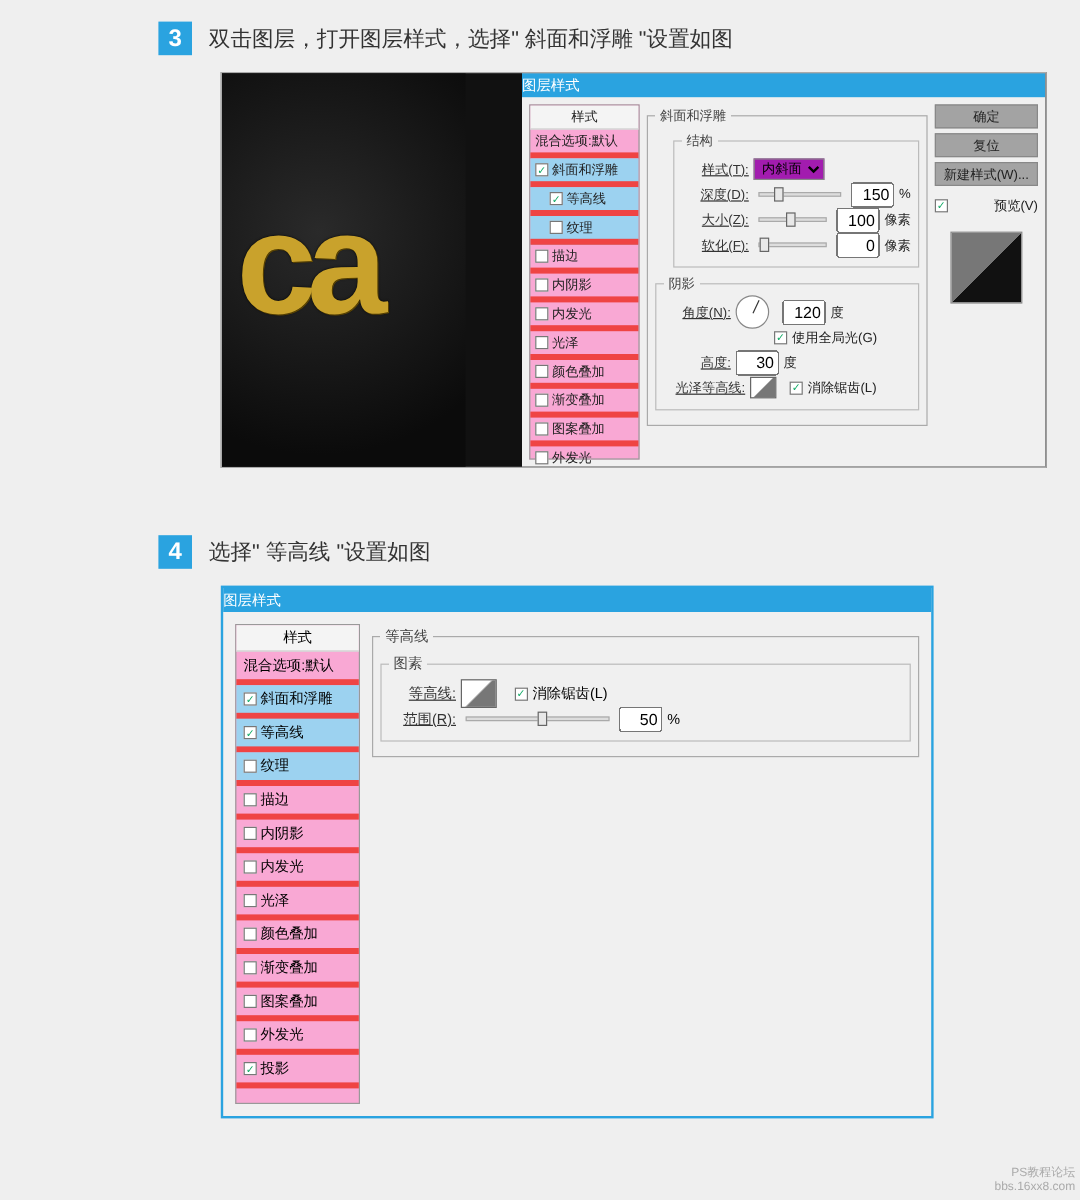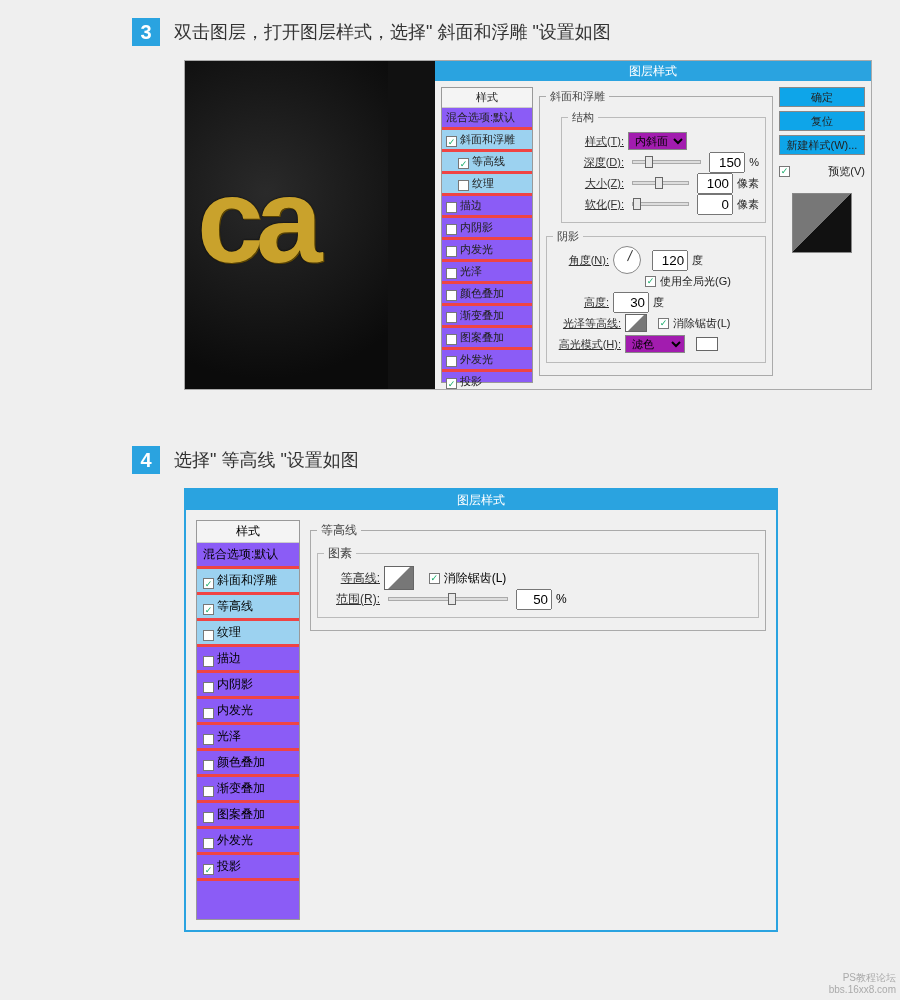--- a/index.html
+++ b/index.html
@@ -5,46 +5,46 @@
   * { box-sizing: border-box; font-family: "Microsoft YaHei", Arial, sans-serif; }
   body { margin: 0; background: #efefef; width: 900px; }
   .wrap { padding: 0 132px 40px; }
   .step-head { display: flex; align-items: center; gap: 14px; margin: 18px 0 14px; }
   .step-num { width: 28px; height: 28px; background: #2aa3e0; color: #fff; font-weight: bold; font-size: 20px; display: flex; align-items: center; justify-content: center; }
   .step-text { font-size: 18px; color: #333; }
   .shot1 { position: relative; margin-left: 52px; width: 688px; height: 330px; background: #111; overflow: hidden; border: 1px solid #aaa;}
   .canvas-dark { position:absolute; left:0; top:0; width:203px; height:330px; background: radial-gradient(circle at 40% 40%, #2a2a2a, #0b0b0b 80%); }
   .gold-text { position:absolute; left:12px; top:90px; font-size:120px; font-weight:900; color:#c9a22c; letter-spacing:-8px; text-shadow: 0 0 2px #000, 1px 1px 0 #7a5b00; font-family: Arial, sans-serif;}
   .dlg { position:absolute; left:250px; top:0; right:0; bottom:0; background:#f0f0f0; font-size:11px; color:#222;}
-  .dlg-title { background:#2aa3e0; color:#fff; text-align:center; height:20px; line-height:20px; font-size:12px;}
+  .dlg-title { background:#2aa3e0; color:#fff; text-align:left; height:20px; line-height:20px; font-size:12px;}
   .dlg-body { display:flex; padding:6px; gap:6px; height:calc(100% - 20px);}
-  .style-list { width:92px; background:#8b5cf6; border:1px solid #999;}
+  .style-list { width:92px; background:#f9a8d4; border:1px solid #999;}
   .style-list .hdr { background:#f4f4f4; padding:2px 4px; border-bottom:1px solid #ccc; text-align:center;}
-  .style-list .row { display:flex; align-items:flex-end; gap:3px; padding:2px 4px; border-bottom:3px solid #ef4444; cursor:default;}
+  .style-list .row { display:flex; align-items:center; gap:3px; padding:2px 4px; border-bottom:5px solid #ef4444; cursor:default;}
   .style-list .row.sel { background:#9cd2f0;}
   .style-list .row.sub { padding-left:16px;}
   .cb { width:11px; height:11px; border:1px solid #777; background:#fff; display:inline-flex; align-items:center; justify-content:center; font-size:9px; color:#1a6;}
   .cb.checked::after{content:"✓";}
   .mid { flex:1; background:#f0f0f0; }
   fieldset { border:1px solid #aaa; margin:2px 0 6px; padding:4px 6px 6px;}
   legend { padding:0 4px; color:#444;}
   .frow { display:flex; align-items:center; gap:4px; margin:3px 0; height:18px;}
   .lbl { width:56px; text-align:right; color:#333;text-decoration:underline;}
   select, input[type=text] { font-size:11px; height:18px; border:1px solid #888; background:#a21caf; padding:0 2px;}
   .num { width:36px; text-align:right;}
   .slider { flex:1; height:4px; background:#ddd; border:1px solid #aaa; position:relative; margin:0 4px;}
   .slider .thumb{position:absolute; top:-5px; width:8px; height:12px; background:#e8e8e8; border:1px solid #666;}
   .radio { width:11px; height:11px; border:1px solid #666; border-radius:50%; display:inline-block; position:relative;}
   .radio.on::after{content:"";position:absolute;left:2px;top:2px;width:5px;height:5px;background:#333;border-radius:50%;}
   .dial { width:28px; height:28px; border:1px solid #888; border-radius:50%; position:relative; background:#fff;}
   .dial::after{content:"";position:absolute;left:13px;top:2px;width:1px;height:12px;background:#333;transform-origin:bottom;transform:rotate(25deg);}
   .swatch{width:22px;height:14px;border:1px solid #666;}
   .contour{width:22px;height:18px;border:1px solid #666;background:linear-gradient(135deg,#fff 48%,#777 52%);}
   .rcol{width:86px; display:flex; flex-direction:column; gap:4px; align-items:stretch;}
-  .btn{background:#0ea5e9;border:1px solid #888;height:20px;font-size:11px;display:flex;align-items:center;justify-content:center;cursor:pointer;}
+  .btn{background:#a3a3a3;border:1px solid #888;height:20px;font-size:11px;display:flex;align-items:center;justify-content:center;cursor:pointer;}
   .prev-box{width:60px;height:60px;margin:6px auto 0;background:linear-gradient(135deg,#777 0 50%,#111 50% 100%);border:1px solid #888;}
 
   .shot2 { margin-left:52px; width:594px; border:2px solid #2aa3e0; background:#f0f0f0; font-size:12px;}
   .shot2 .dlg-title{font-size:12px;}
   .shot2 .body2{display:flex; gap:10px; padding:10px; min-height:420px;}
   .shot2 .style-list{width:104px; font-size:12px;}
   .shot2 .style-list .row{padding:3px 6px;}
   .shot2 .mid{flex:1;}
   .watermark{position:fixed; right:4px; bottom:4px; font-size:10px; color:#aaa; text-align:right; line-height:1.2;}
 </style>
@@ -161,21 +161,20 @@
               <div class="frow" style="padding-left:92px;">
                   <span class="cb checked"></span>
                   <span>使用全局光(G)</span>
                 </div>
               <div class="frow">
                   <span class="lbl">高度:</span>
                   <input class="num" value="30" style="">
                   <span>度</span>
                 </div>
               <div class="frow"><span class="lbl" style="width:68px">光泽等高线:</span><span class="contour"></span>&nbsp;<span class="cb checked"></span><span>消除锯齿(L)</span></div>
-              <div class="frow"><span class="lbl" style="width:68px">高光模式(H):</span><select style="width:60px"><option>滤色</option></select>&nbsp;<span class="swatch" style="background:#fff"></span></div>
 
             </fieldset>
           </fieldset>
         </div>
 
         <div class="rcol">
           <div class="btn">确定</div>
           <div class="btn">复位</div>
           <div class="btn">新建样式(W)...</div>
           <div class="frow" style="justify-content:space-between">

